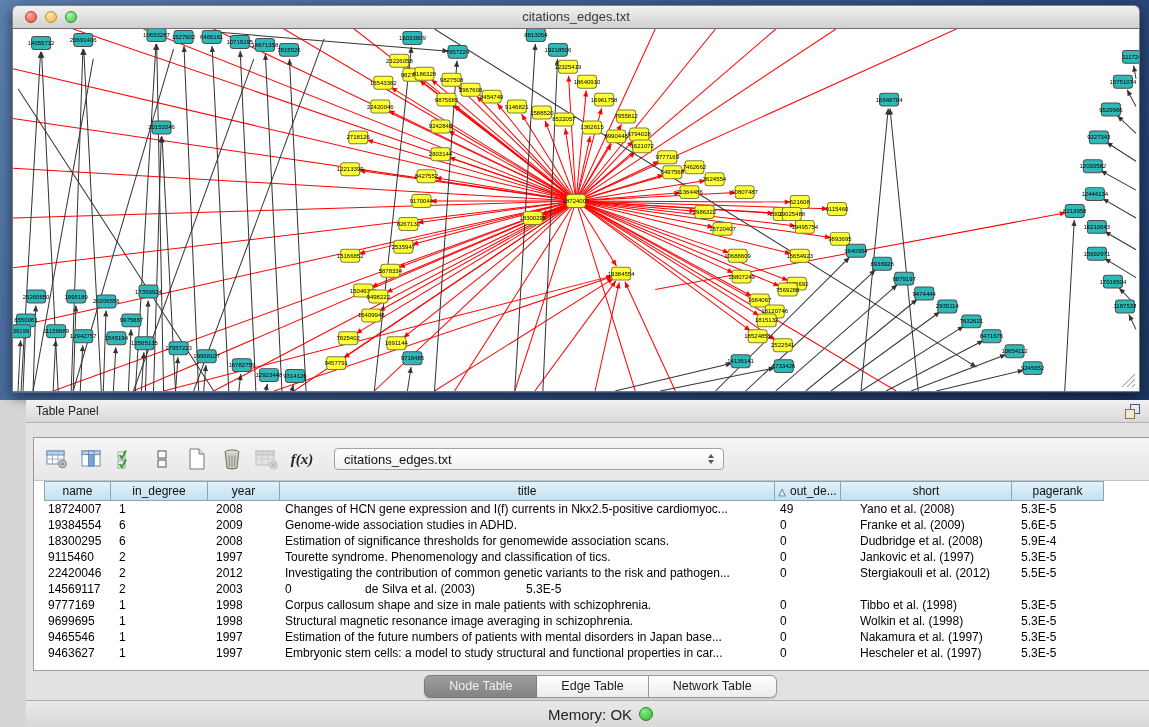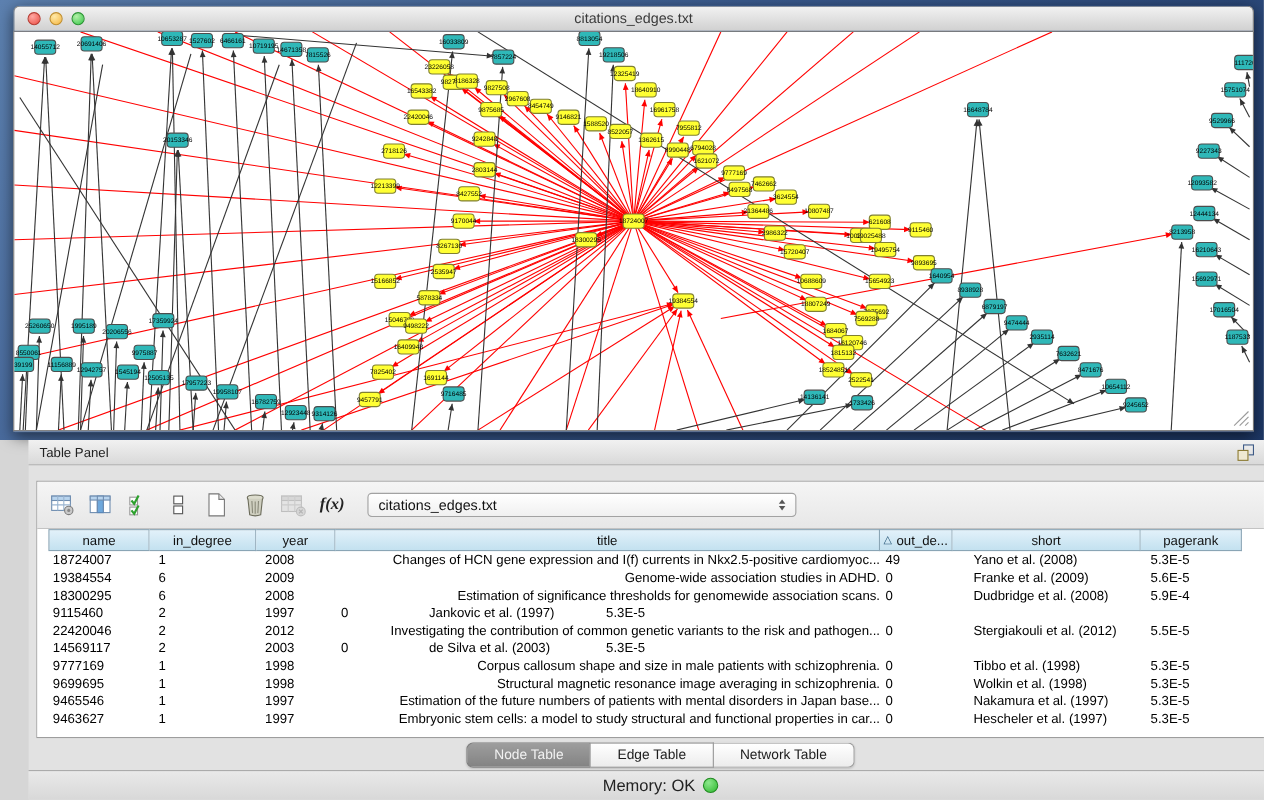--- a/index.html
+++ b/index.html
@@ -38,21 +38,21 @@
   .combo{margin-left:10px;width:390px;height:22px;border:1px solid #a2a2a2;border-radius:4px;
     background:linear-gradient(#ffffff,#f0f0f0);display:flex;align-items:center;padding:0 9px;font-size:13px;color:#111;box-sizing:border-box;}
   .spin{margin-left:auto;display:flex;flex-direction:column;gap:2px;}
   .spin .u{width:0;height:0;border-left:3.5px solid transparent;border-right:3.5px solid transparent;border-bottom:4.5px solid #555;}
   .spin .d{width:0;height:0;border-left:3.5px solid transparent;border-right:3.5px solid transparent;border-top:4.5px solid #555;}
   .tablearea{position:absolute;left:0;top:43px;right:0;bottom:0;background:#fff;}
   .thead{display:flex;margin-left:10px;}
   .th{box-sizing:border-box;height:20px;background:linear-gradient(#e2f1fa,#c3e1f0);
     border:1px solid #8aa5b5;border-left:none;font-size:12px;display:flex;align-items:center;justify-content:center;color:#111;gap:4px;}
   .th:first-child{border-left:1px solid #8aa5b5;}
-  .c0{width:92px;} .c1{width:97px;} .c2{width:72px;} .c3{width:495px;text-align:right;} .c4{width:66px;} .c5{width:171px;} .c6{width:92px;}
+  .c0{width:67px;} .c1{width:97px;} .c2{width:72px;} .c3{width:495px;} .c4{width:66px;} .c5{width:171px;} .c6{width:92px;}
   .tbody{margin-left:10px;}
   .tr{display:flex;height:16px;align-items:center;}
   .td{box-sizing:border-box;font-size:12px;white-space:nowrap;overflow:hidden;color:#000;padding-left:5px;}
   .td.c0{padding-left:4px;} .td.c1{padding-left:8px;} .td.c2{padding-left:8px;} .td.c5{padding-left:19px;} .td.c6{padding-left:9px;}
   .sorttri{font-size:10px;color:#2a5a7a;}
   .vscroll{position:absolute;right:0;top:43px;bottom:1px;width:13px;background:linear-gradient(to right,#ececec,#fbfbfb);border-left:1px solid #d2d2d2;}
   .vthumb{position:absolute;left:2px;top:22px;width:9px;height:22px;border-radius:5px;background:#b3b3b3;}
   
   .tabsrow{position:absolute;left:0;top:272px;width:100%;height:28px;display:flex;justify-content:center;align-items:center;}
   .seg{display:flex;box-shadow:0 1px 2px rgba(0,0,0,.15);border-radius:6px;}
@@ -751,20 +751,21 @@
             <div class="td c2">2008</div>
             <div class="td c3">Estimation of significance thresholds for genomewide association scans.</div>
             <div class="td c4">0</div>
             <div class="td c5">Dudbridge et al. (2008)</div>
             <div class="td c6">5.9E-4</div>
           </div>
           <div class="tr">
             <div class="td c0">9115460</div>
             <div class="td c1">2</div>
             <div class="td c2">1997</div>
+            <div class="td c3">Tourette syndrome. Phenomenology and classification of tics.</div>
             <div class="td c4">0</div>
             <div class="td c5">Jankovic et al. (1997)</div>
             <div class="td c6">5.3E-5</div>
           </div>
           <div class="tr">
             <div class="td c0">22420046</div>
             <div class="td c1">2</div>
             <div class="td c2">2012</div>
             <div class="td c3">Investigating the contribution of common genetic variants to the risk and pathogen...</div>
             <div class="td c4">0</div>

